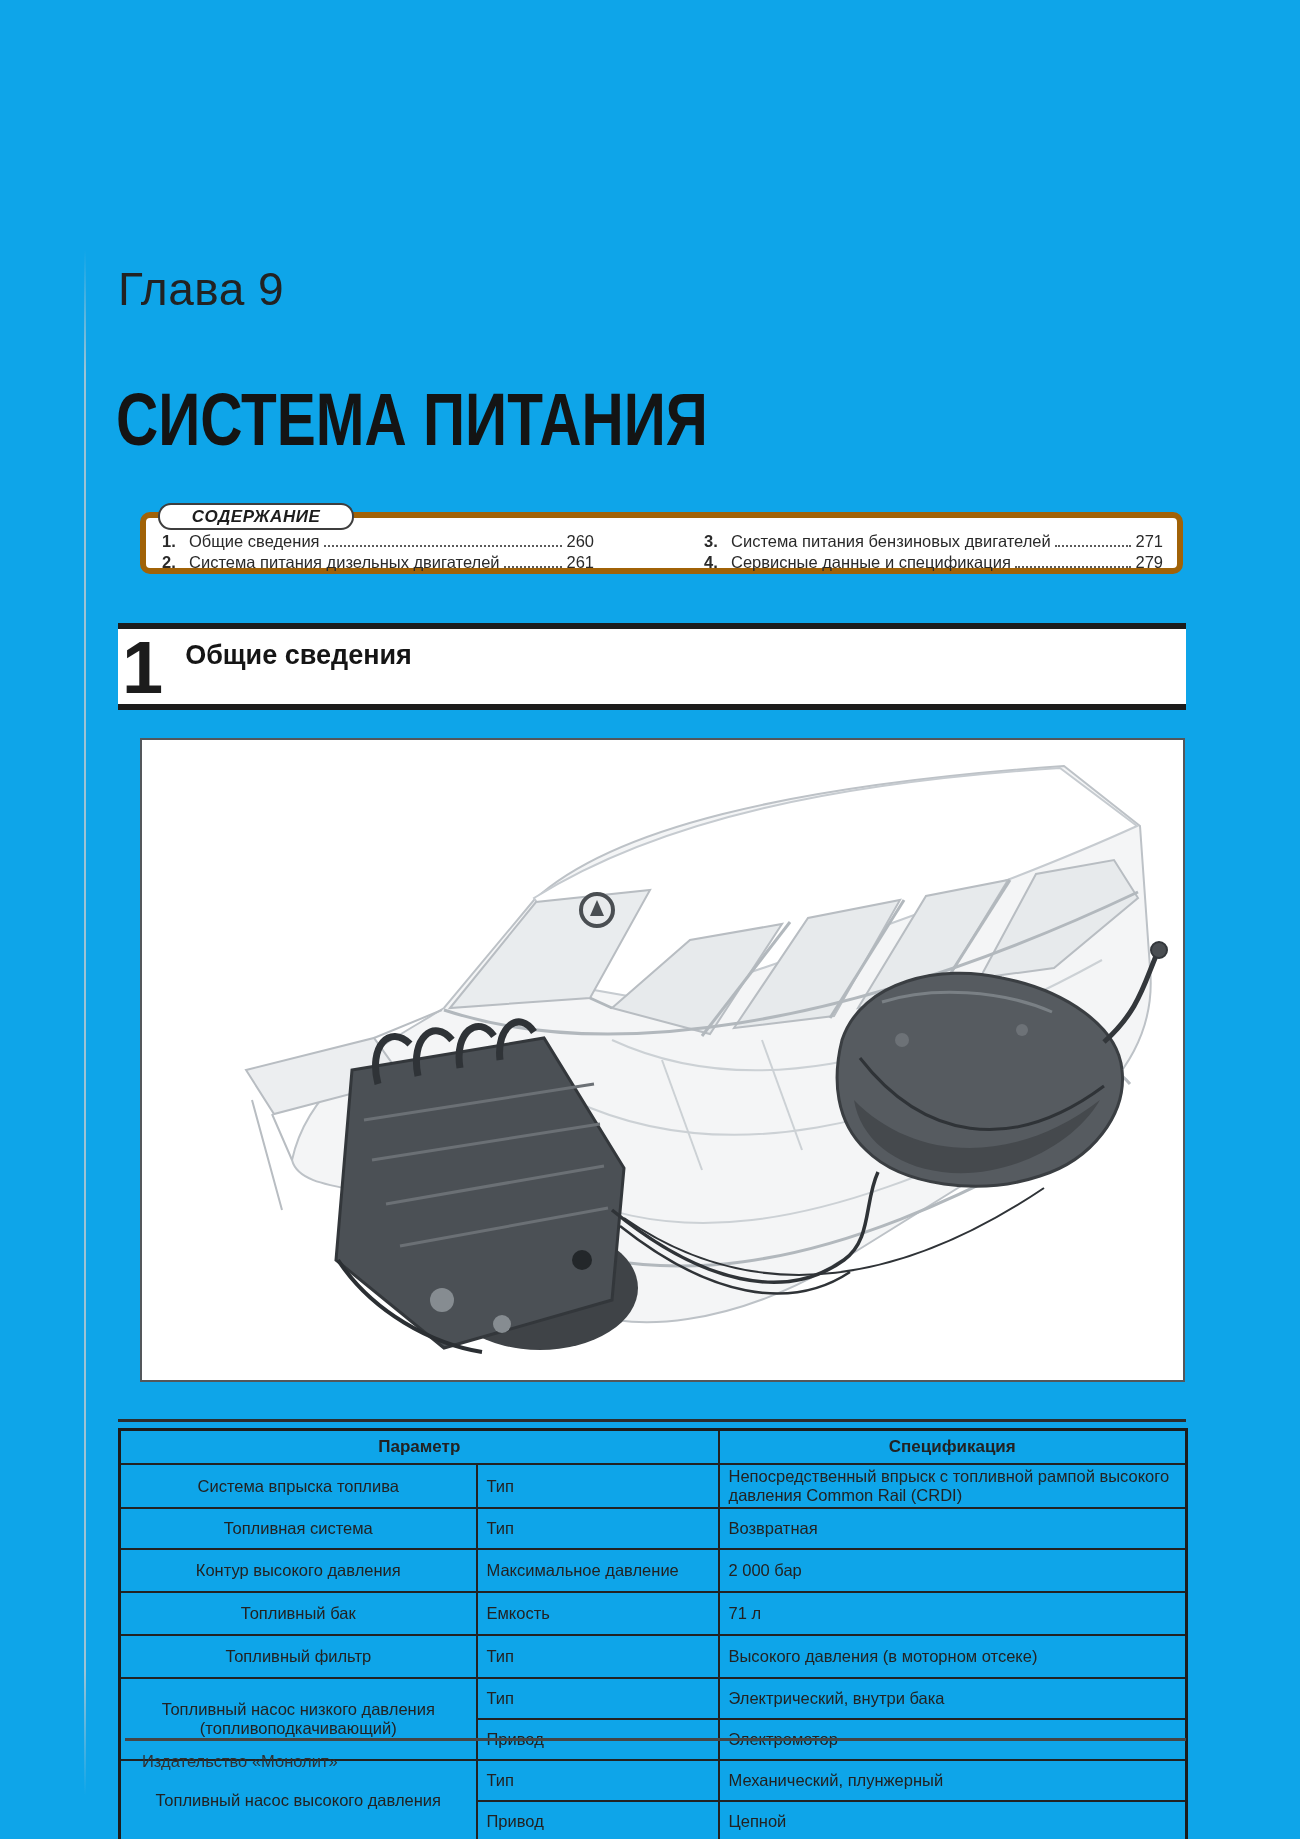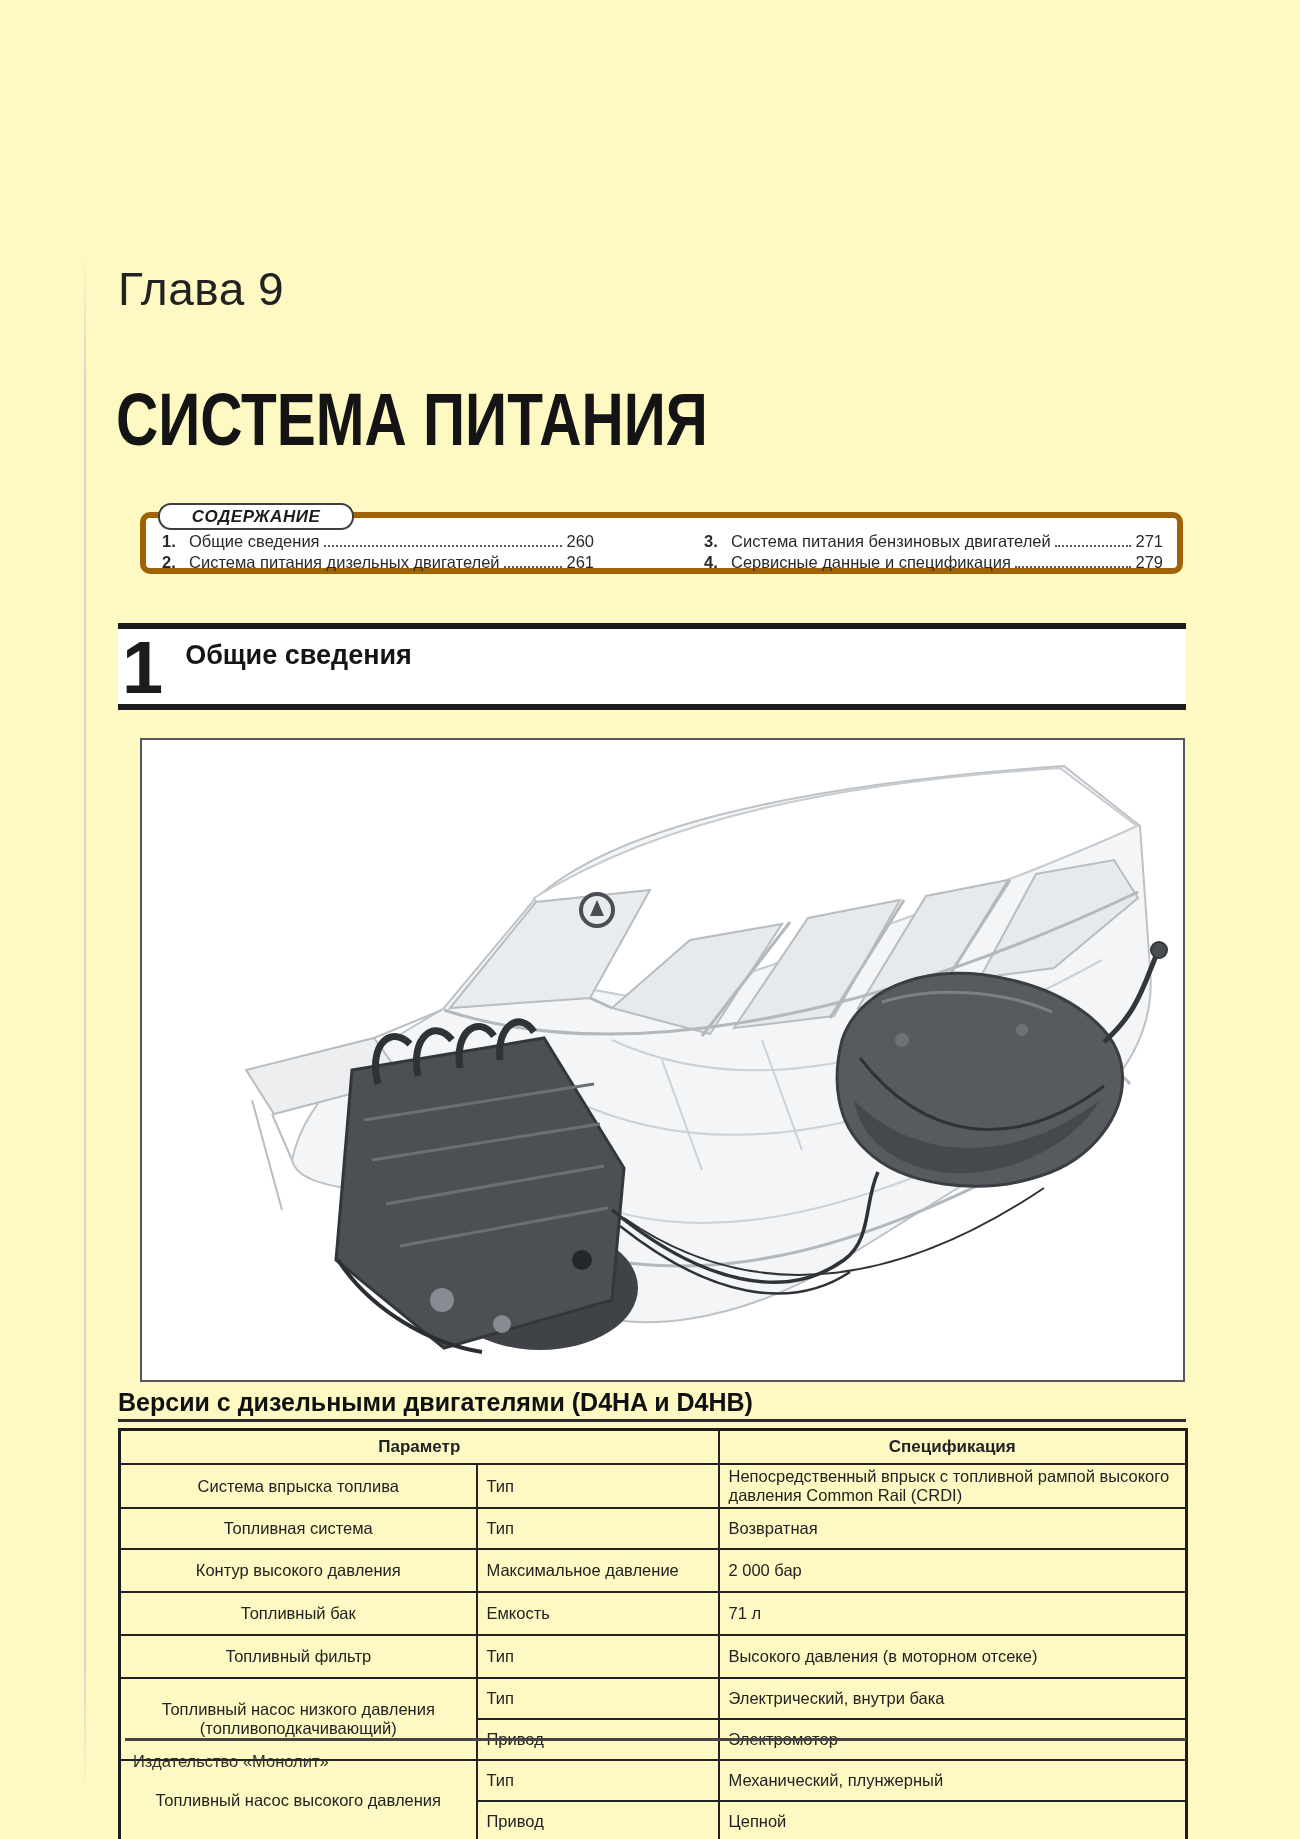--- a/index.html
+++ b/index.html
@@ -4,21 +4,21 @@
 <style>
   html,body{margin:0;padding:0;}
   body{
     width:1300px;height:1839px;
     background:#ffffff;
     font-family:"Liberation Sans", sans-serif;
     color:#1a1a1a;
     position:relative;
     overflow:hidden;
   }
-  .page{position:absolute;inset:0;background:#fef9c3;}
+  .page{position:absolute;inset:0;background:#0ea5e9;}
   .scan-edge-left{
     position:absolute;left:84px;top:250px;width:2px;height:1545px;
     background:linear-gradient(to bottom, rgba(200,200,200,0), #cdcdcd 8%, #cdcdcd 92%, rgba(200,200,200,0));
     opacity:.75;
   }
 
   
   .chapter{
     position:absolute;left:118px;top:262px;
     font-size:46px;font-weight:400;color:#222;letter-spacing:.5px;
@@ -101,21 +101,21 @@
   }
   table.spec th{font-weight:700;font-size:17px;height:28px;padding:2px 4px;}
   td.c-param{text-align:center;}
   td.c-sub{padding:2px 4px;}
   td.c-spec{text-align:left;}
   tr.sub-follow td{border-top-width:1px;}
   tr.h42{height:42px;} tr.h27{height:43px;} tr.h25{height:41px;}
 
   
   .footer-rule{position:absolute;left:125px;top:1738px;width:1061px;height:3px;background:#454545;}
-  .footer-text{position:absolute;left:133px;top:1752px;font-size:16.5px;color:#303030;}
+  .footer-text{position:absolute;left:142px;top:1752px;font-size:16.5px;color:#303030;}
 </style>
 </head>
 <body>
 
 <div class="page">
   <div class="scan-edge-left"></div>
 
   <div class="chapter">Глава 9</div>
   <div class="main-title">СИСТЕМА ПИТАНИЯ</div>
 
@@ -234,21 +234,20 @@
       </g>
 
       <g stroke="#2f3337" fill="none">
         <path d="M470 470 C560 544 644 562 702 520 C730 500 722 462 736 432" stroke-width="3.5"></path>
         <path d="M478 486 C566 556 648 572 708 532" stroke-width="2.5"></path>
         <path d="M482 478 C620 574 768 538 902 448" stroke-width="2"></path>
       </g>
     </svg>
   </div>
 
-  <div class="diesel-heading">Версии с дизельными двигателями (D4HA и D4HB)</div>
   <div class="diesel-underline"></div>
 
   <table class="spec">
     <colgroup>
       <col style="width:357px">
         <col style="width:242px">
         <col style="width:468px">
     </colgroup>
     <thead>
       <tr>

